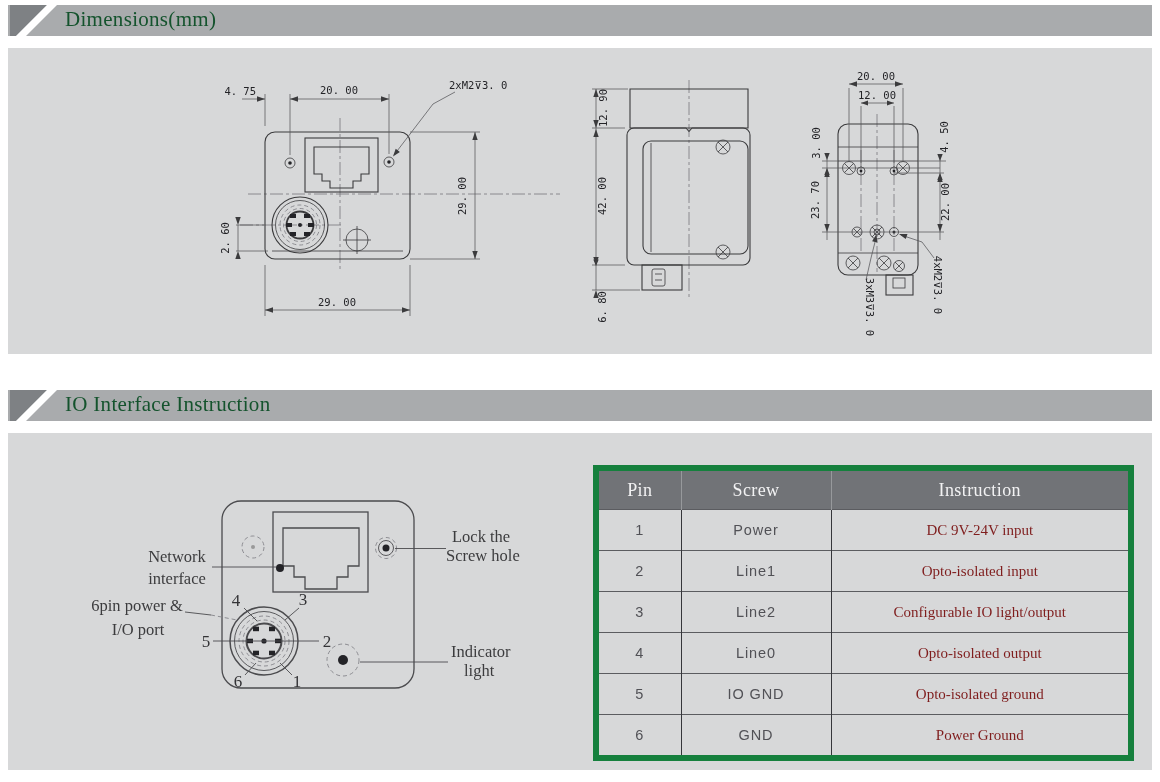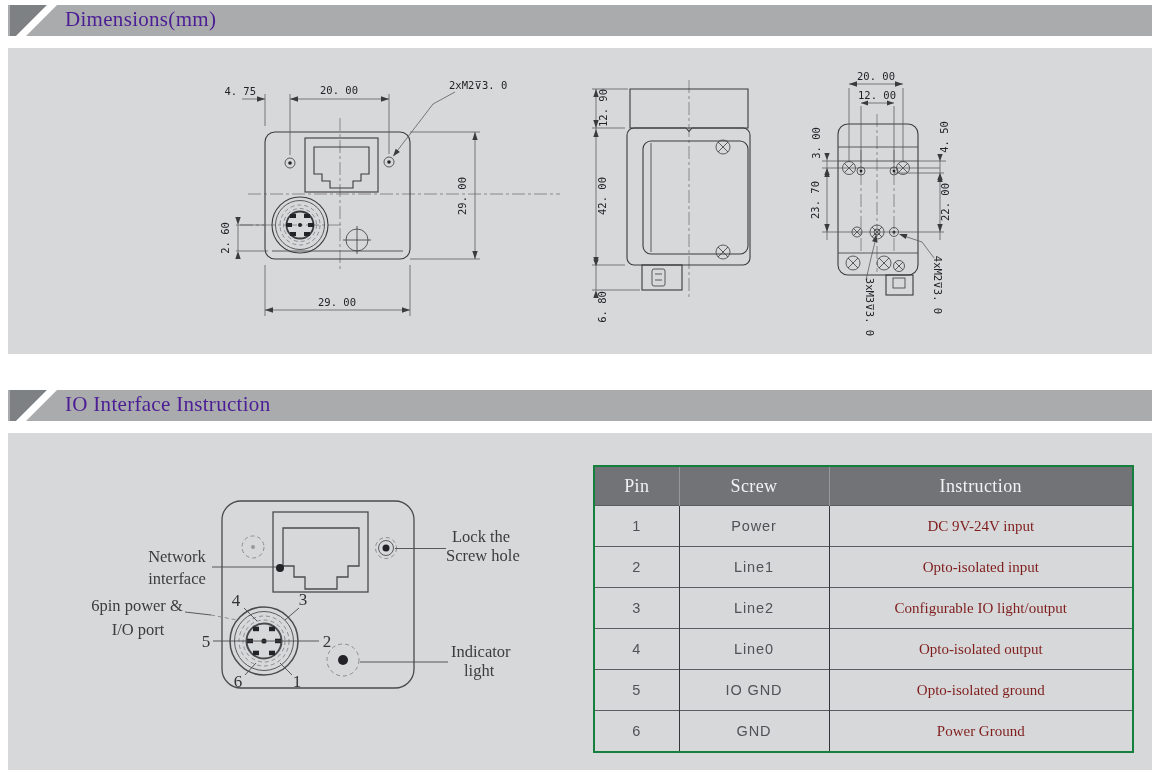--- a/index.html
+++ b/index.html
@@ -1,21 +1,21 @@
 <!DOCTYPE html>
 <html><head>
 <meta charset="utf-8">
 <style>
   html,body{margin:0;padding:0;background:#ffffff;}
   .page{position:relative;width:1160px;height:782px;background:#ffffff;overflow:hidden;
         font-family:"Liberation Serif",serif;}
   .banner{position:absolute;left:8px;right:8px;height:31px;background:#a9abad;}
   .banner .ornament{position:absolute;left:0;top:0;}
   .banner .title{position:absolute;left:57px;top:2px;font:21px "Liberation Serif",serif;
-                 color:#4c1d95;letter-spacing:.3px;white-space:nowrap;}
+                 color:#14532d;letter-spacing:.3px;white-space:nowrap;}
   .panel{position:absolute;left:8px;right:8px;background:#d7d8d9;}
   .drawing,.io-diagram{position:absolute;left:0;top:0;}
 
   
   .dl{stroke:#3b3b3d;stroke-width:1.1;fill:none;}
   .dl2{stroke:#3b3b3d;stroke-width:.8;fill:none;}
   .fl{fill:#232327;stroke:none;}
   .xl{stroke:#55555a;stroke-width:.75;fill:none;}
   .cl{stroke:#77777c;stroke-width:.8;fill:none;stroke-dasharray:13 3 3 3;}
   .dsh{stroke:#85858a;stroke-width:.9;fill:none;stroke-dasharray:4 3;}
@@ -23,21 +23,21 @@
   .dt{font:10.5px "DejaVu Sans Mono",monospace;fill:#232327;}
 
   
   .io{stroke:#4b4b4e;stroke-width:1.3;fill:none;}
   .io-thin{stroke:#4b4b4e;stroke-width:.9;fill:none;}
   .lbl{font:16.5px "Liberation Serif",serif;fill:#3c3c3e;}
   .pinno{font:17px "Liberation Serif",serif;fill:#333336;}
 
   
   .pin-table{position:absolute;left:585px;top:32px;width:541px;border-collapse:collapse;
-             table-layout:fixed;border:2px solid #15803d;}
+             table-layout:fixed;border:6px solid #15803d;}
   .pin-table th{background:#717377;color:#f2f2f3;font:18px "Liberation Serif",serif;
                 font-weight:normal;height:36px;border-left:1px solid #97999c;letter-spacing:.4px;}
   .pin-table th:first-child{border-left:none;}
   .pin-table td{height:38px;text-align:center;vertical-align:middle;
                 border-left:1.4px solid #35363a;border-top:1.2px solid #5b5c60;}
   .pin-table td:first-child{border-left:none;}
   .c-pin,.c-sig{font:14.5px "Liberation Sans",sans-serif;color:#515156;letter-spacing:.9px;}
   .c-desc{font:15px "Liberation Serif",serif;color:#7f1d1d;}
 </style>
 </head>

